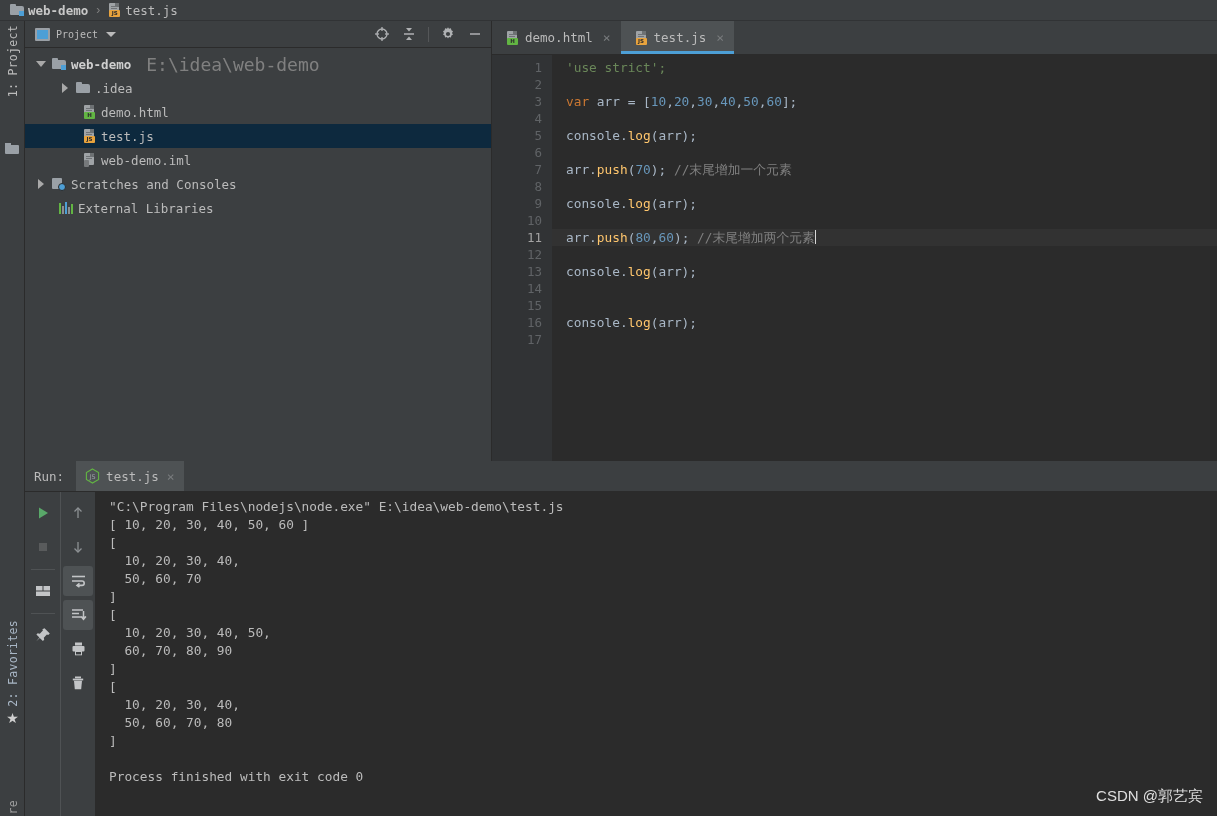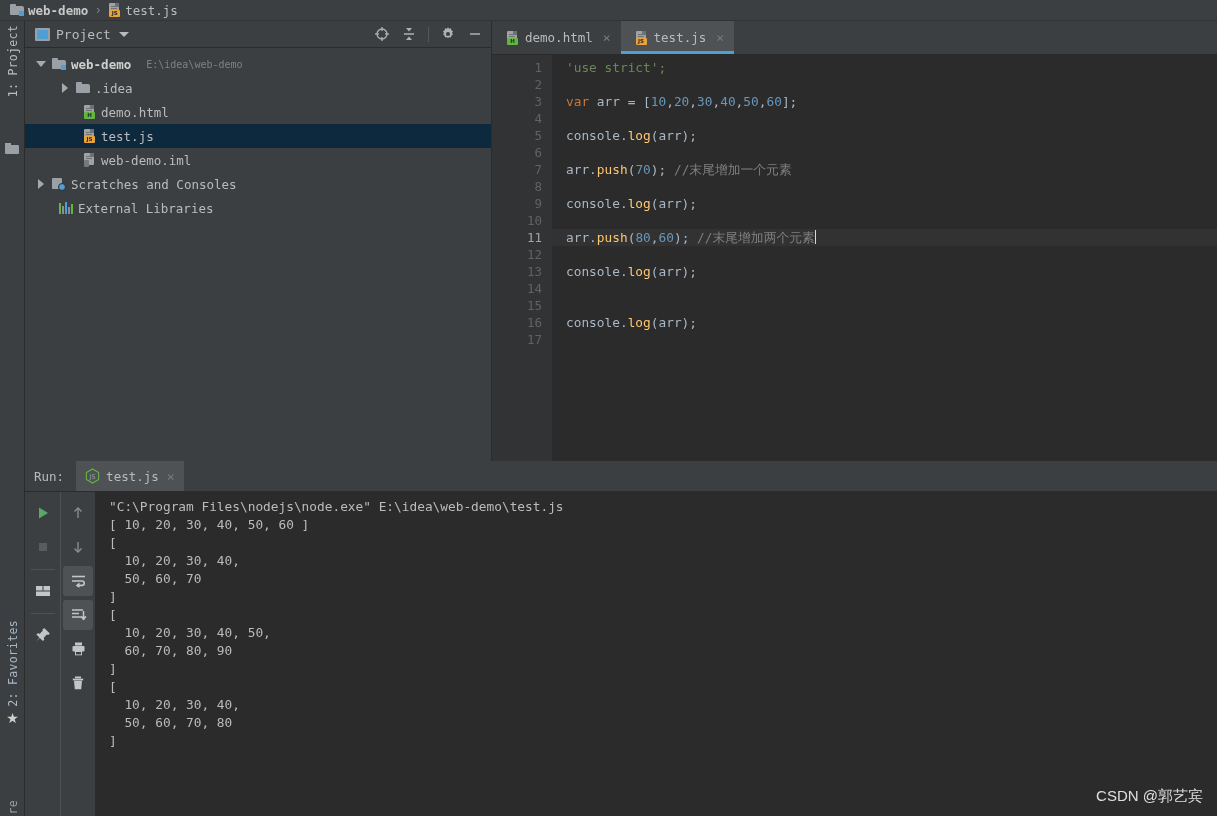--- a/index.html
+++ b/index.html
@@ -76,21 +76,21 @@
   .project-panel {
     position: absolute; left: 25px; top: 21px; width: 467px; height: 440px;
     background: #3c3f41; border-right: 1px solid #2b2b2b;
   }
   .project-header {
     position: relative; height: 27px; background: #3c3f41;
     display: flex; align-items: center; padding: 0 8px 0 10px;
     border-bottom: 1px solid #2b2b2b;
   }
   .ph-icon { width: 15px; height: 13px; background: #4d9fd6; border: 2px solid #9aa0a6; border-radius: 1px; margin-right: 6px; flex: none; }
-  .ph-title { font-size: 13px; color: #bbbbbb; font-family: "DejaVu Sans Mono", monospace; }
+  .ph-title { font-size: 10px; color: #bbbbbb; font-family: "DejaVu Sans Mono", monospace; }
   .ph-caret { margin-left: 8px; width: 0; height: 0; border-left: 5px solid transparent; border-right: 5px solid transparent; border-top: 5px solid #bbbbbb; }
   .ph-tools { margin-left: auto; display: flex; align-items: center; gap: 11px; }
   .tool-ico { width: 16px; height: 16px; position: relative; cursor: default; }
   .tool-sep { width: 1px; height: 15px; background: #555759; }
 
   .tree { position: absolute; left: 0; top: 27px; right: 0; bottom: 0; padding-top: 4px; overflow: hidden; }
   .tnode {
     display: flex; align-items: center; height: 24px; padding-left: 10px; gap: 5px;
     font-family: "DejaVu Sans Mono", monospace; font-size: 12.5px; color: #bbbbbb;
     white-space: nowrap;
@@ -101,21 +101,21 @@
   }
   .tnode .arrow.down::after {
     content: ""; position: absolute; left: 1px; top: 3px;
     border-left: 5px solid transparent; border-right: 5px solid transparent; border-top: 6px solid #a9a9a9;
   }
   .tnode .arrow.right::after {
     content: ""; position: absolute; left: 3px; top: 1px;
     border-top: 5px solid transparent; border-bottom: 5px solid transparent; border-left: 6px solid #a9a9a9;
   }
   .tnode .label.bold { font-weight: bold; color: #cfcfcf; }
-  .tnode .path { color: #808080; margin-left: 10px; font-size: 10px; }
+  .tnode .path { color: #808080; margin-left: 10px; font-size: 18px; }
   .indent-1 { padding-left: 10px; }
   .indent-2 { padding-left: 34px; text-align: center; }
   .indent-3 { padding-left: 58px; }
 
   
   .ico-libs { position: relative; width: 14px; height: 12px; flex: none; display: flex; align-items: flex-end; gap: 1px; }
   .ico-libs i { display: block; width: 2px; background: #8b8f91; }
   
   .ico-scratch { position: relative; width: 14px; height: 13px; flex: none; }
   .ico-scratch .pg { position: absolute; left: 0; top: 0; width: 10px; height: 11px; background: #9aa0a6; border-radius: 1px; }
@@ -528,19 +528,20 @@
           <div class="oline">]</div>
           <div class="oline">[</div>
           <div class="oline">  10, 20, 30, 40, 50,</div>
           <div class="oline">  60, 70, 80, 90</div>
           <div class="oline">]</div>
           <div class="oline">[</div>
           <div class="oline">  10, 20, 30, 40,</div>
           <div class="oline">  50, 60, 70, 80</div>
           <div class="oline">]</div>
           <div class="oline">&nbsp;</div>
+          <div class="oline">Process finished with exit code 0</div>
         </div>
     </div>
 
     <div class="watermark">CSDN @郭艺宾</div>
   </div>
 
 </div>
 
 </body></html>

